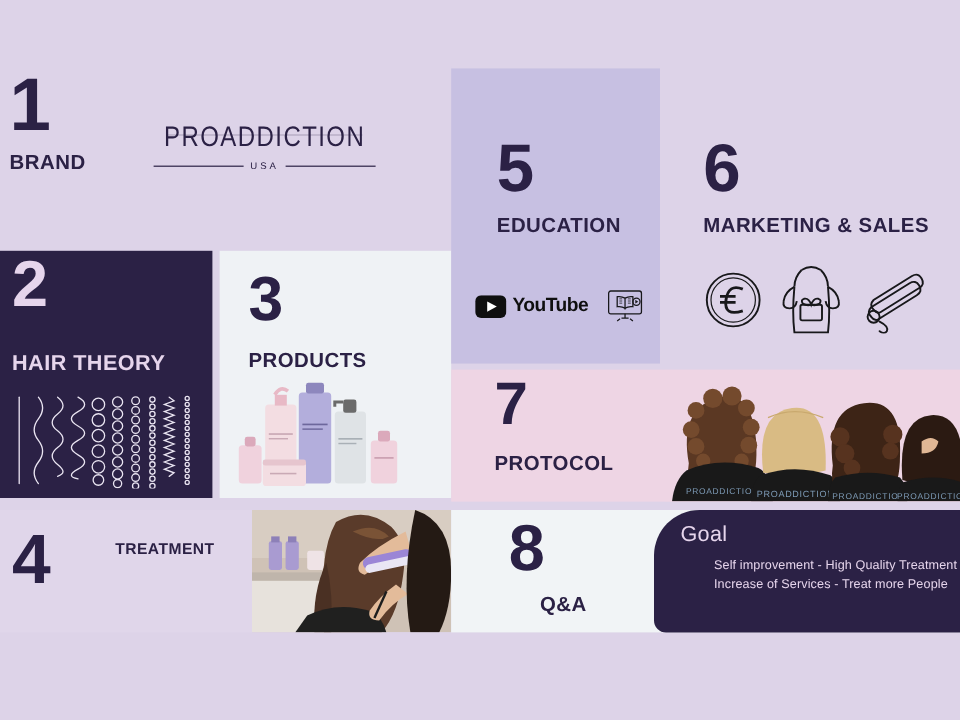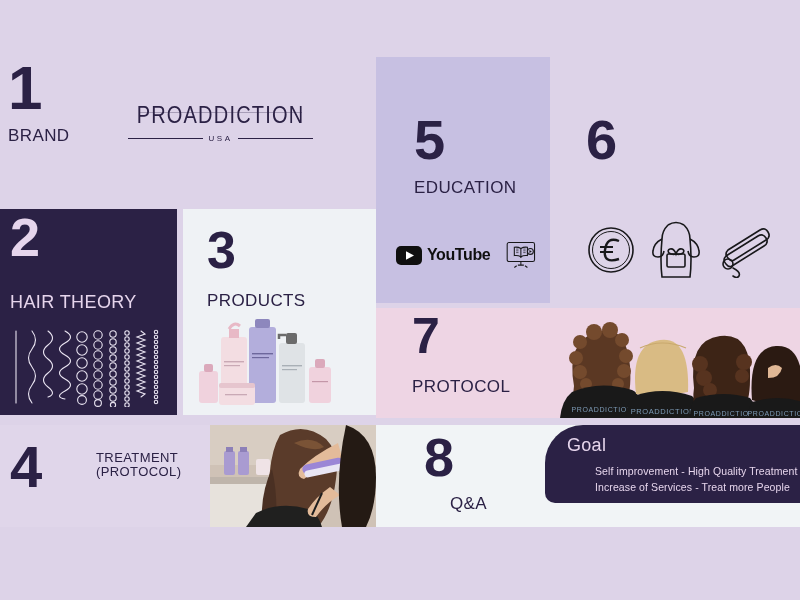--- a/index.html
+++ b/index.html
@@ -11,21 +11,21 @@
   }
   #board{position:relative;width:800px;height:600px;}
 
   .panel{position:absolute;box-sizing:border-box;overflow:hidden;}
 
   .num{
     font-weight:700;line-height:.82;letter-spacing:-2px;
     color:#2b2145;display:block;
   }
   .cap{
-    font-weight:400;color:#2b2145;letter-spacing:.4px;
+    font-weight:700;color:#2b2145;letter-spacing:.4px;
     line-height:1.06;
   }
 
   
   #p-brand{left:0;top:55;width:376px;height:154px;background:#ddd3e8;}
   #p-brand{top:55px;}
   #p-brand .num{font-size:62px;position:absolute;left:8px;top:8px;}
   #p-brand .cap{font-size:17px;position:absolute;left:8px;top:72px;}
 
   .logo-wrap{position:absolute;left:128px;top:48px;width:185px;text-align:center;}
@@ -83,21 +83,21 @@
   #p-comm .cap{font-size:17px;position:absolute;left:36px;top:70px;}
   .commphoto{position:absolute;left:178px;top:0;width:246px;height:110px;}
 
   
   #p-qa{left:376px;top:425px;width:424px;height:102px;background:#f1f4f6;}
   #p-qa .num{font-size:54px;position:absolute;left:48px;top:10px;}
   #p-qa .cap{font-size:17px;position:absolute;left:74px;top:70px;}
 
   
   #goalbox{
-    position:absolute;left:545px;top:425px;width:255px;height:78px;
+    position:absolute;left:545px;top:425px;width:255px;height:102px;
     background:#2b2145;border-radius:38px 0 0 10px;overflow:hidden;
   }
   .goal-title{
     position:absolute;left:22px;top:10px;
     font-size:18px;color:#e6d5ec;font-weight:400;letter-spacing:.3px;
   }
   .goal-lines{position:absolute;left:30px;top:38px;width:220px;margin-left:20px;}
   .goal-lines div{
     font-size:10.5px;color:#e6d5ec;line-height:1.55;letter-spacing:.1px;
     white-space:nowrap;
@@ -237,21 +237,20 @@
       <rect x="26" y="76" width="36" height="20" rx="3" fill="#f3dde2"></rect>
       <rect x="26" y="74" width="36" height="5" rx="2" fill="#e6c5ce"></rect>
       <rect x="32" y="85" width="22" height="1.3" fill="#c9a9b5"></rect>
     </svg>
   </div>
 
   <div class="panel" id="p-treat">
     <span class="num">4</span>
     <span class="cap">
       <span>TREATMENT</span><br>
-      <span>(PROTOCOL)</span>
     </span>
     <svg class="salonphoto" viewBox="0 0 166 102">
       <rect width="166" height="102" fill="#cfc2b6"></rect>
       <rect x="0" y="0" width="166" height="40" fill="#d8cdc2"></rect>
       <rect x="0" y="58" width="90" height="44" fill="#e7e2dc"></rect>
       <rect x="0" y="52" width="92" height="7" fill="#bfb5ab"></rect>
 
       <rect x="14" y="26" width="11" height="24" rx="2" fill="#a99bd1"></rect>
       <rect x="28" y="26" width="11" height="24" rx="2" fill="#a99bd1"></rect>
       <rect x="16" y="22" width="7" height="5" fill="#8d80b8"></rect>
@@ -298,20 +297,21 @@
           <path d="M17 13 h4 M17 16 h4 M17 19 h4 M29 13 h4 M29 16 h4 M29 19 h4" stroke-width="1.1"></path>
           <circle cx="41" cy="17" r="5"></circle>
         </g>
         <path d="M39.4 14.4 L43.4 17 L39.4 19.6 Z" fill="#18181b"></path>
       </svg>
     </div>
   </div>
 
   <div class="panel" id="p-mkt">
     <span class="num">6</span>
+    <span class="cap">MARKETING &amp; SALES</span>
     <div class="mkt-icons">
       <svg width="50" height="50" viewBox="0 0 50 50">
         <g fill="none" stroke="#18181b" stroke-width="1.6">
           <circle cx="25" cy="25" r="22"></circle>
           <circle cx="25" cy="25" r="18.5" stroke-width="1"></circle>
           <path d="M33 16 q-12 -5 -14 9 q-2 14 14 9" stroke-width="2.4"></path>
           <path d="M14 22 h13 M14 27 h13" stroke-width="2.2"></path>
         </g>
       </svg>
       <svg width="56" height="62" viewBox="0 0 56 62">

